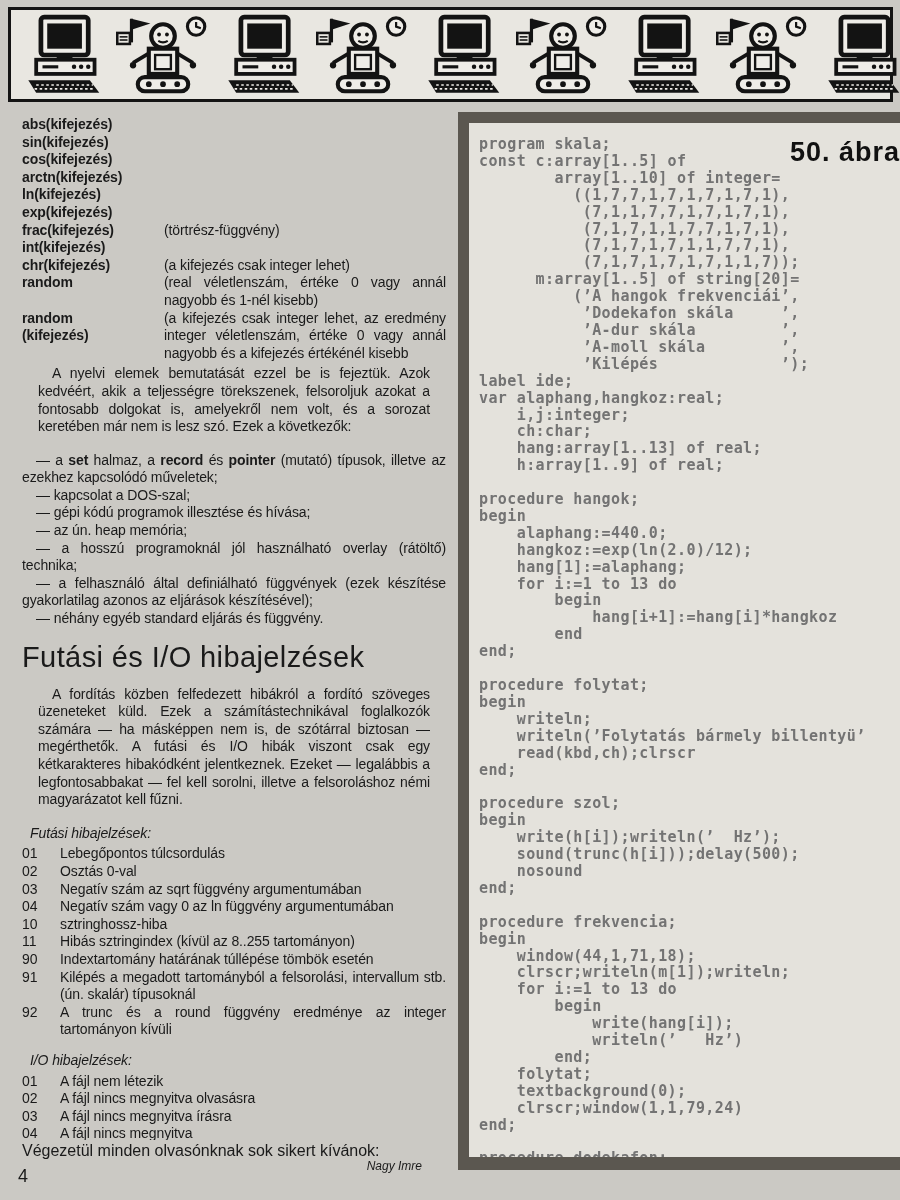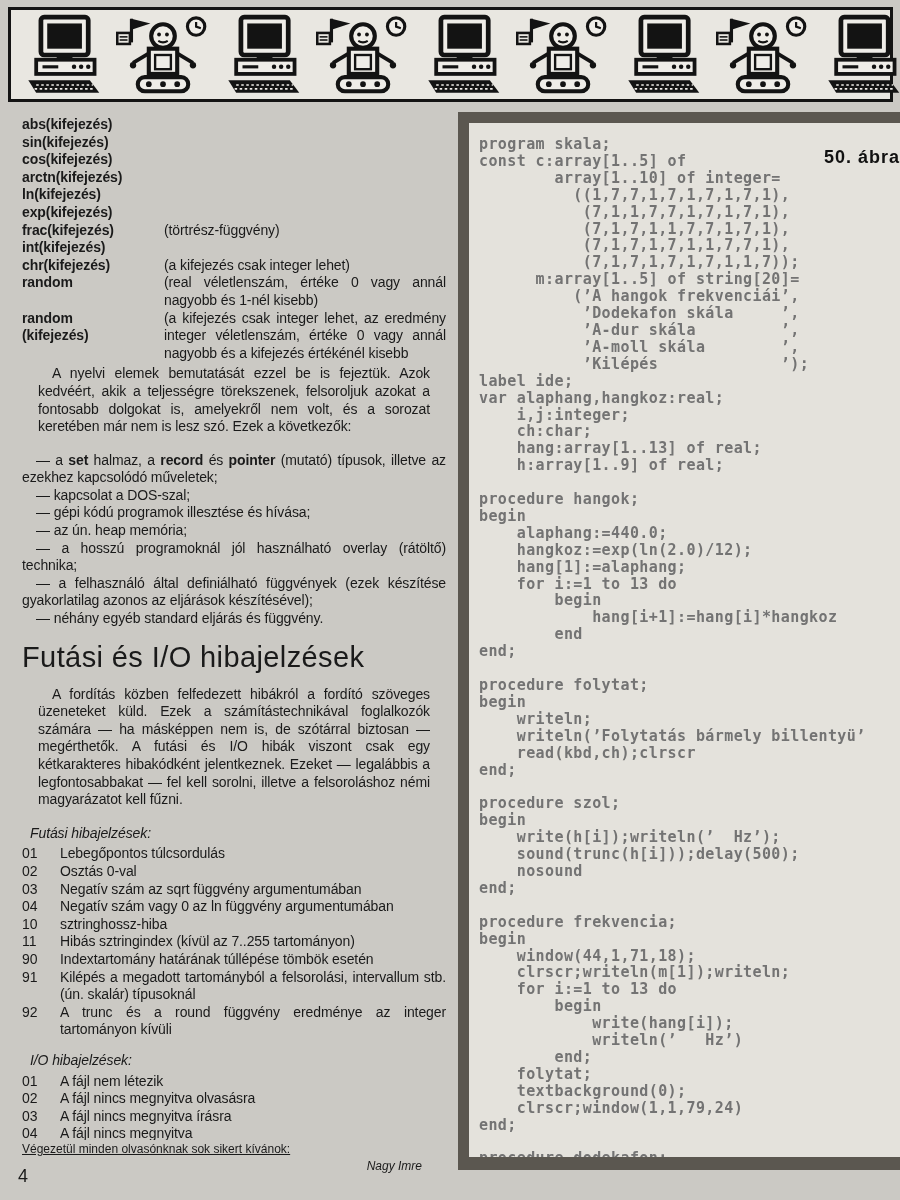--- a/index.html
+++ b/index.html
@@ -27,43 +27,43 @@
   .para.first{margin-top:3px;}
   .bullet{margin:0;text-align:justify;text-indent:14px;}
   .section-heading{
     font-size:29px;font-weight:normal;letter-spacing:0.4px;
     margin:16px 0 10px 0;line-height:26px;
   }
   .err-label{font-style:italic;margin:13px 0 3px 8px;}
   .err-row{display:flex;}
   .err-code{width:38px;flex:none;}
   .err-text{flex:1;text-align:justify;}
-  .closing{position:absolute;left:22px;top:1142px;width:424px;font-size:12px;text-decoration:underline;}
+  .closing{position:absolute;left:22px;top:1142px;width:424px;font-size:16px;}
   .signature{
     position:absolute;left:22px;top:1159px;width:400px;text-align:right;
     font-style:italic;font-size:12px;
   }
   .pagenum{position:absolute;left:18px;top:1166px;font-size:18px;}
   
   .code-frame{
     position:absolute;left:458px;top:112px;width:442px;height:1058px;
     box-sizing:border-box;background:#5b5750;padding:11px 0 13px 11px;
   }
   .code-inner{
     width:100%;height:100%;background:#e4e2dc;position:relative;overflow:hidden;
   }
   .code-listing{
     margin:13px 0 0 10px;
     font-family:"DejaVu Sans Mono",monospace;font-weight:bold;
     font-size:15px;line-height:16.9px;letter-spacing:0.4px;
     white-space:pre;color:#737373;
   }
   .figure-label{
-    position:absolute;top:24px;right:0px;
-    font-size:18px;font-weight:bold;letter-spacing:1px;color:#111;
+    position:absolute;top:14px;right:0px;
+    font-size:27px;font-weight:bold;letter-spacing:1px;color:#111;
     font-family:"Liberation Sans",sans-serif;
   }
   .hidden-defs{position:absolute;width:0;height:0;overflow:hidden;}
 </style>
 </head>
 <body>
 
 <svg class="hidden-defs" xmlns="http://www.w3.org/2000/svg" aria-hidden="true">
   <defs>
     <g id="g-computer" stroke="#131313" fill="none">
@@ -210,21 +210,21 @@
       <div class="err-row">
         <div class="err-code">04</div>
         <div class="err-text">Negatív szám vagy 0 az ln függvény argumentumában</div>
       </div>
       <div class="err-row">
         <div class="err-code">10</div>
         <div class="err-text">sztringhossz-hiba</div>
       </div>
       <div class="err-row">
         <div class="err-code">11</div>
-        <div class="err-text">Hibás sztringindex (kívül az 7..255 tartományon)</div>
+        <div class="err-text">Hibás sztringindex (kívül az 8..255 tartományon)</div>
       </div>
       <div class="err-row">
         <div class="err-code">90</div>
         <div class="err-text">Indextartomány határának túllépése tömbök esetén</div>
       </div>
       <div class="err-row">
         <div class="err-code">91</div>
         <div class="err-text">Kilépés a megadott tartományból a felsorolási, intervallum stb. (ún. skalár) típusoknál</div>
       </div>
       <div class="err-row">

